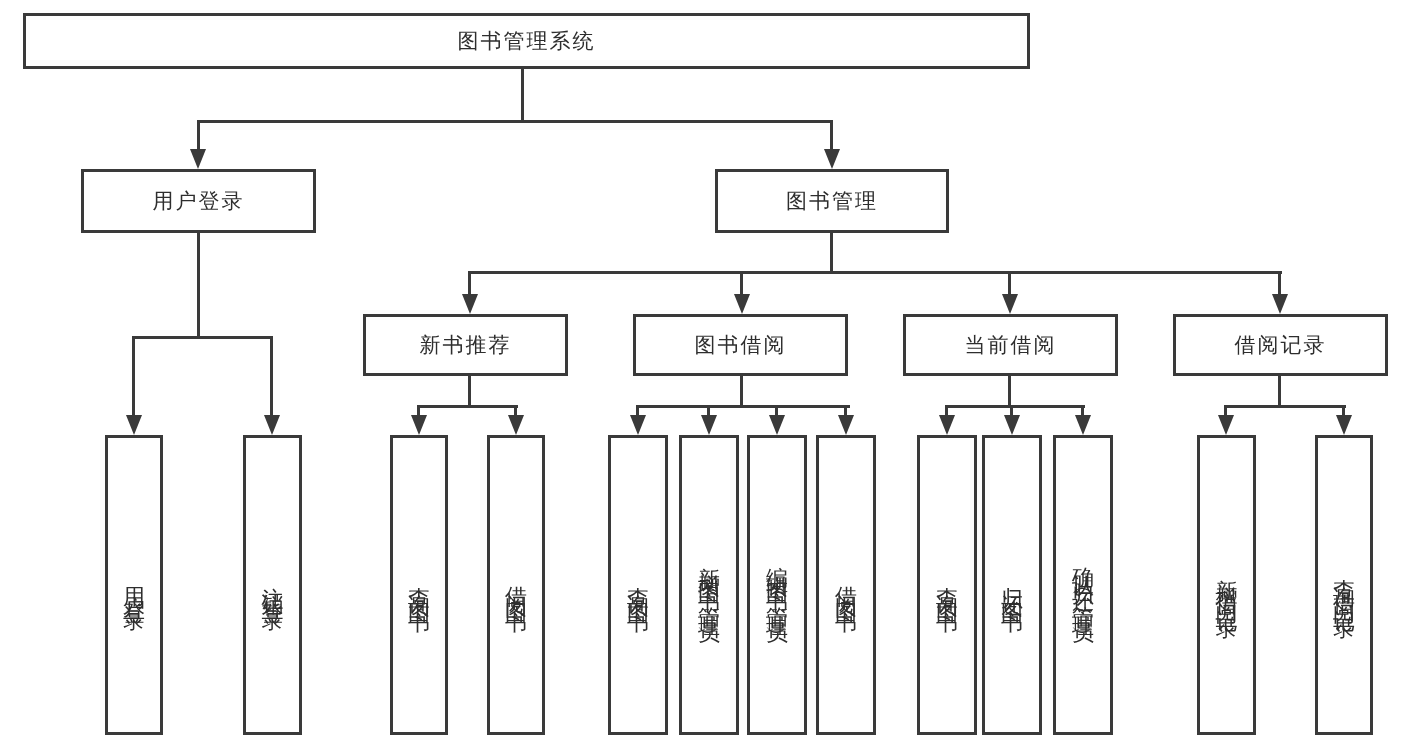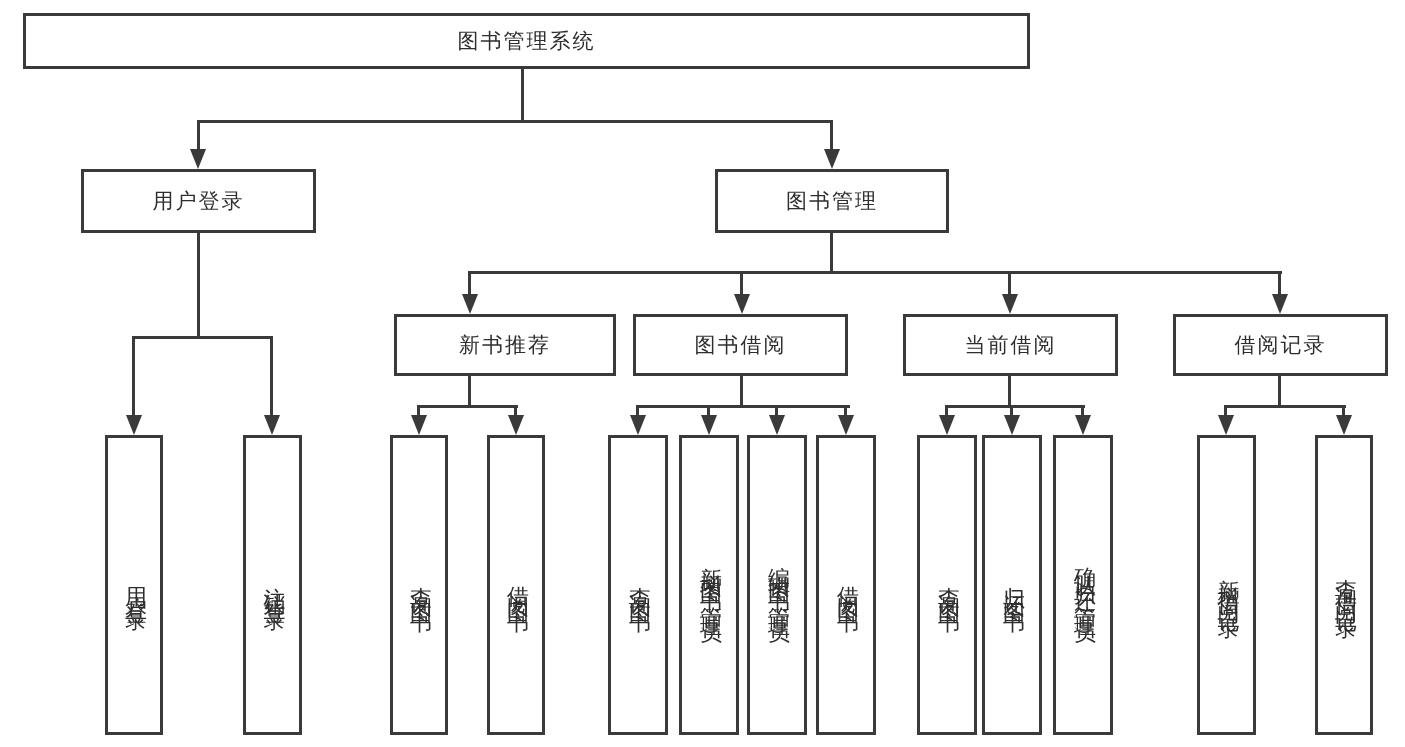--- a/index.html
+++ b/index.html
@@ -5,21 +5,21 @@
   html, body {
     margin: 0;
     padding: 0;
     background: #ffffff;
   }
   .canvas {
     position: relative;
     width: 1405px;
     height: 747px;
     background: var(--background, #fff);
-    font-family: Liberation Mono, monospace;
+    font-family: Liberation Serif, serif;
     color: var(--text, #2e2e2e);
     overflow: hidden;
   }
   .node {
     position: absolute;
     box-sizing: border-box;
     border: 3px solid var(--border, #3a3a3a);
     background: #ffffff;
     display: flex;
     align-items: center;
@@ -130,21 +130,21 @@
     <div class="line" style="left:1342px; top:405px; width:3px; height:12px;"></div>
     <div class="arrowhead" style="left:1336px; top:415px;"></div>
   </div>
 
   <div class="node hnode" style="left:23px; top:13px; width:1007px; height:56px;">图书管理系统</div>
 
   <div class="node hnode" style="left:81px; top:169px; width:235px; height:64px;">用户登录</div>
 
   <div class="node hnode" style="left:715px; top:169px; width:234px; height:64px;">图书管理</div>
 
-  <div class="node hnode" style="left:363px; top:314px; width:222px; height:62px;margin-left:31px;">新书推荐</div>
+  <div class="node hnode" style="left:363px; top:314px; width:205px; height:62px;">新书推荐</div>
 
   <div class="node hnode" style="left:903px; top:314px; width:215px; height:62px;">当前借阅</div>
 
   <div class="node hnode" style="left:633px; top:314px; width:215px; height:62px;">图书借阅</div>
 
   <div class="node hnode" style="left:1173px; top:314px; width:215px; height:62px;">借阅记录</div>
 
   <div class="node vnode" style="left:105px; top:435px; width:58px; height:300px;">用户登录</div>
   <div class="node vnode" style="left:243px; top:435px; width:59px; height:300px;">注销登录</div>
 

